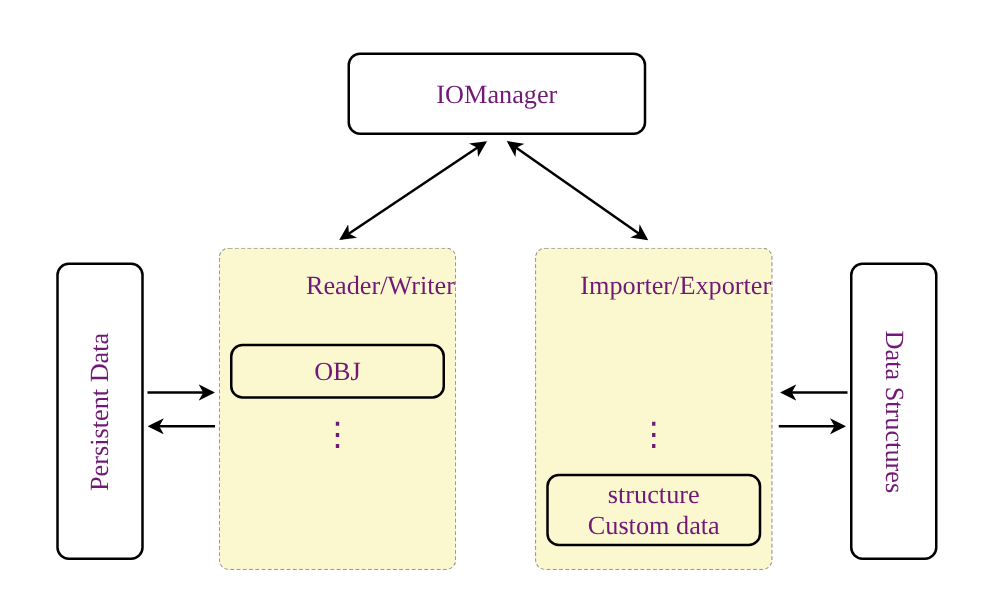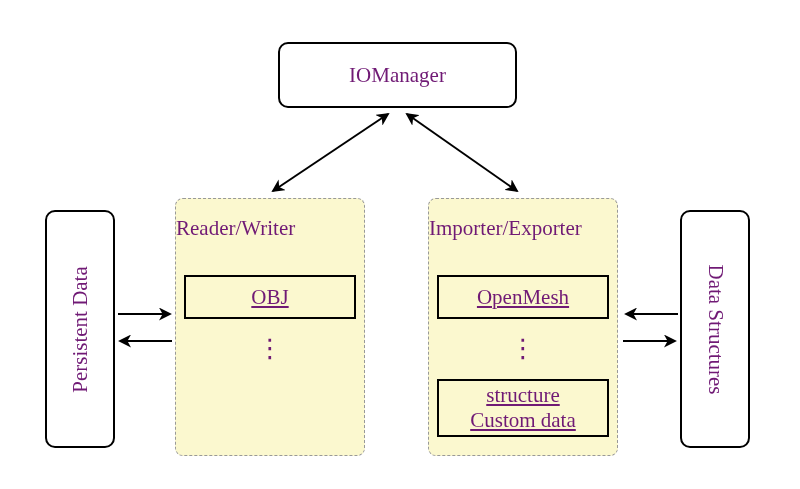--- a/index.html
+++ b/index.html
@@ -43,39 +43,38 @@
     width: 190px;
     height: 258px;
     background: #fbf8cf;
     border: 1.5px dashed #999999;
     border-radius: 8px;
   }
   .group-left  { left: 175px; }
   .group-right { left: 428px; }
   .group-title {
     padding-top: 17px;
-    text-align: left;
+    text-align: right;
     font-size: 21px;
     line-height: 24px;
   }
   .item {
     position: absolute;
     box-sizing: border-box;
     left: 8px;
     right: 8px;
     background: #fbf8cf;
     border: 2.5px solid #000000;
-    border-radius: 0;
+    border-radius: 10px;
     display: flex;
     flex-direction: column;
     align-items: center;
     justify-content: center;
     font-size: 21px;
     line-height: 25px;
-    text-decoration: underline;
   }
   .item-top    { top: 76px;  height: 44px; }
   .item-bottom { top: 180px; height: 58px; }
   .dots {
     position: absolute;
     left: 0; right: 0;
     top: 129px;
     height: 44px;
     line-height: 40px;
     text-align: center;
@@ -117,23 +116,20 @@
   <div class="group group-left">
     <div class="group-title">Reader/Writer</div>
     <div class="item item-top">
       <span>OBJ</span>
     </div>
     <div class="dots">⋮</div>
   </div>
 
   <div class="group group-right">
     <div class="group-title">Importer/Exporter</div>
-    <div class="item item-top">
-      <span>OpenMesh</span>
-    </div>
     <div class="dots">⋮</div>
     <div class="item item-bottom">
       <span>structure</span>
       <span>Custom data</span>
     </div>
   </div>
 
 </div>
 
 </body></html>

